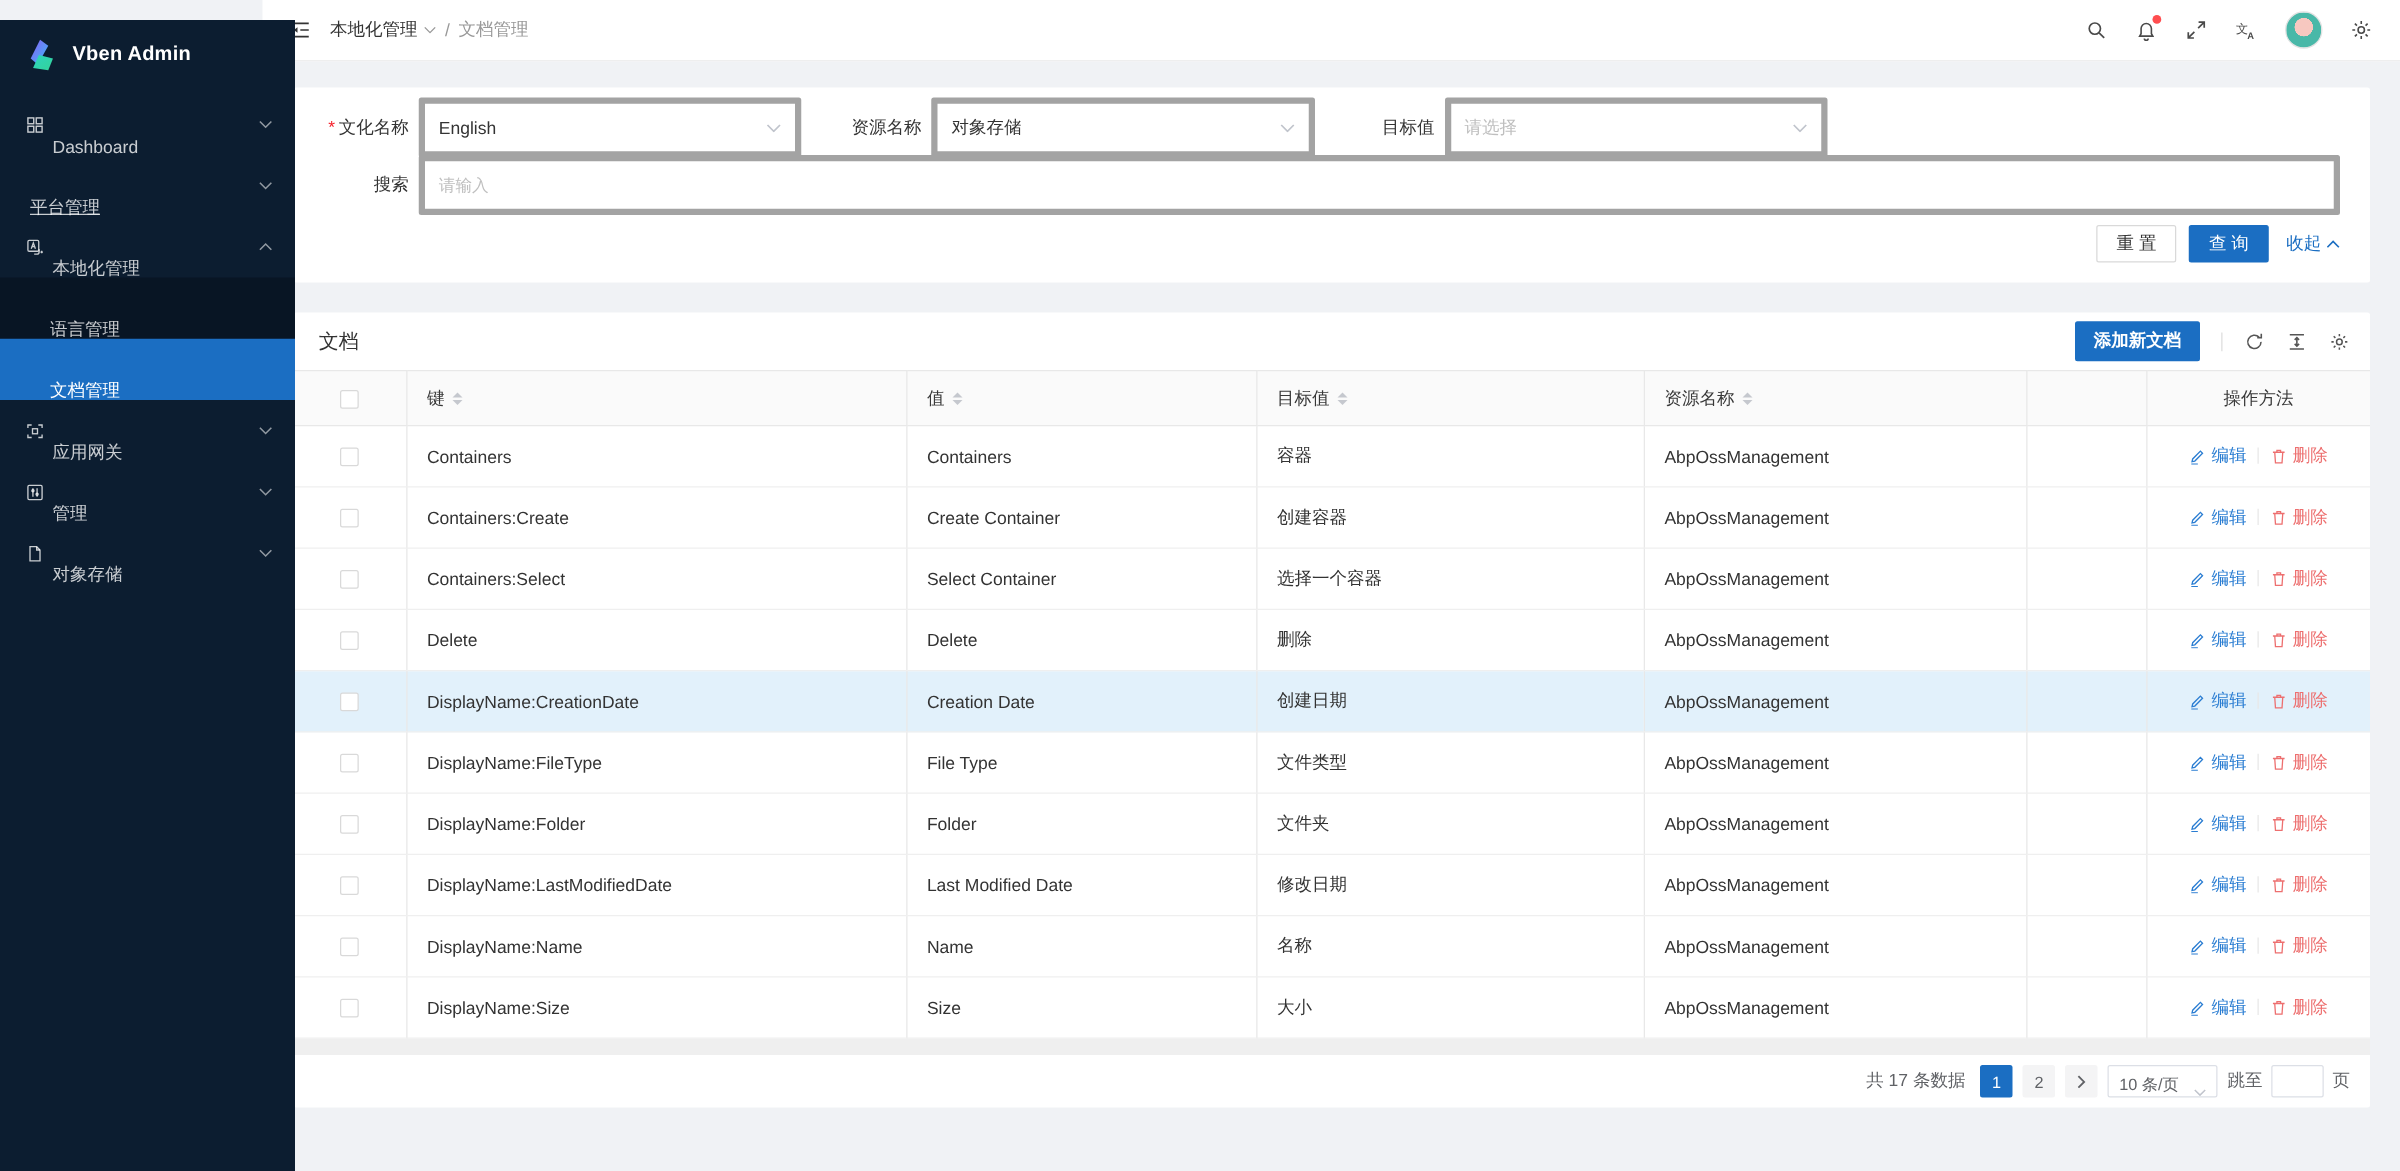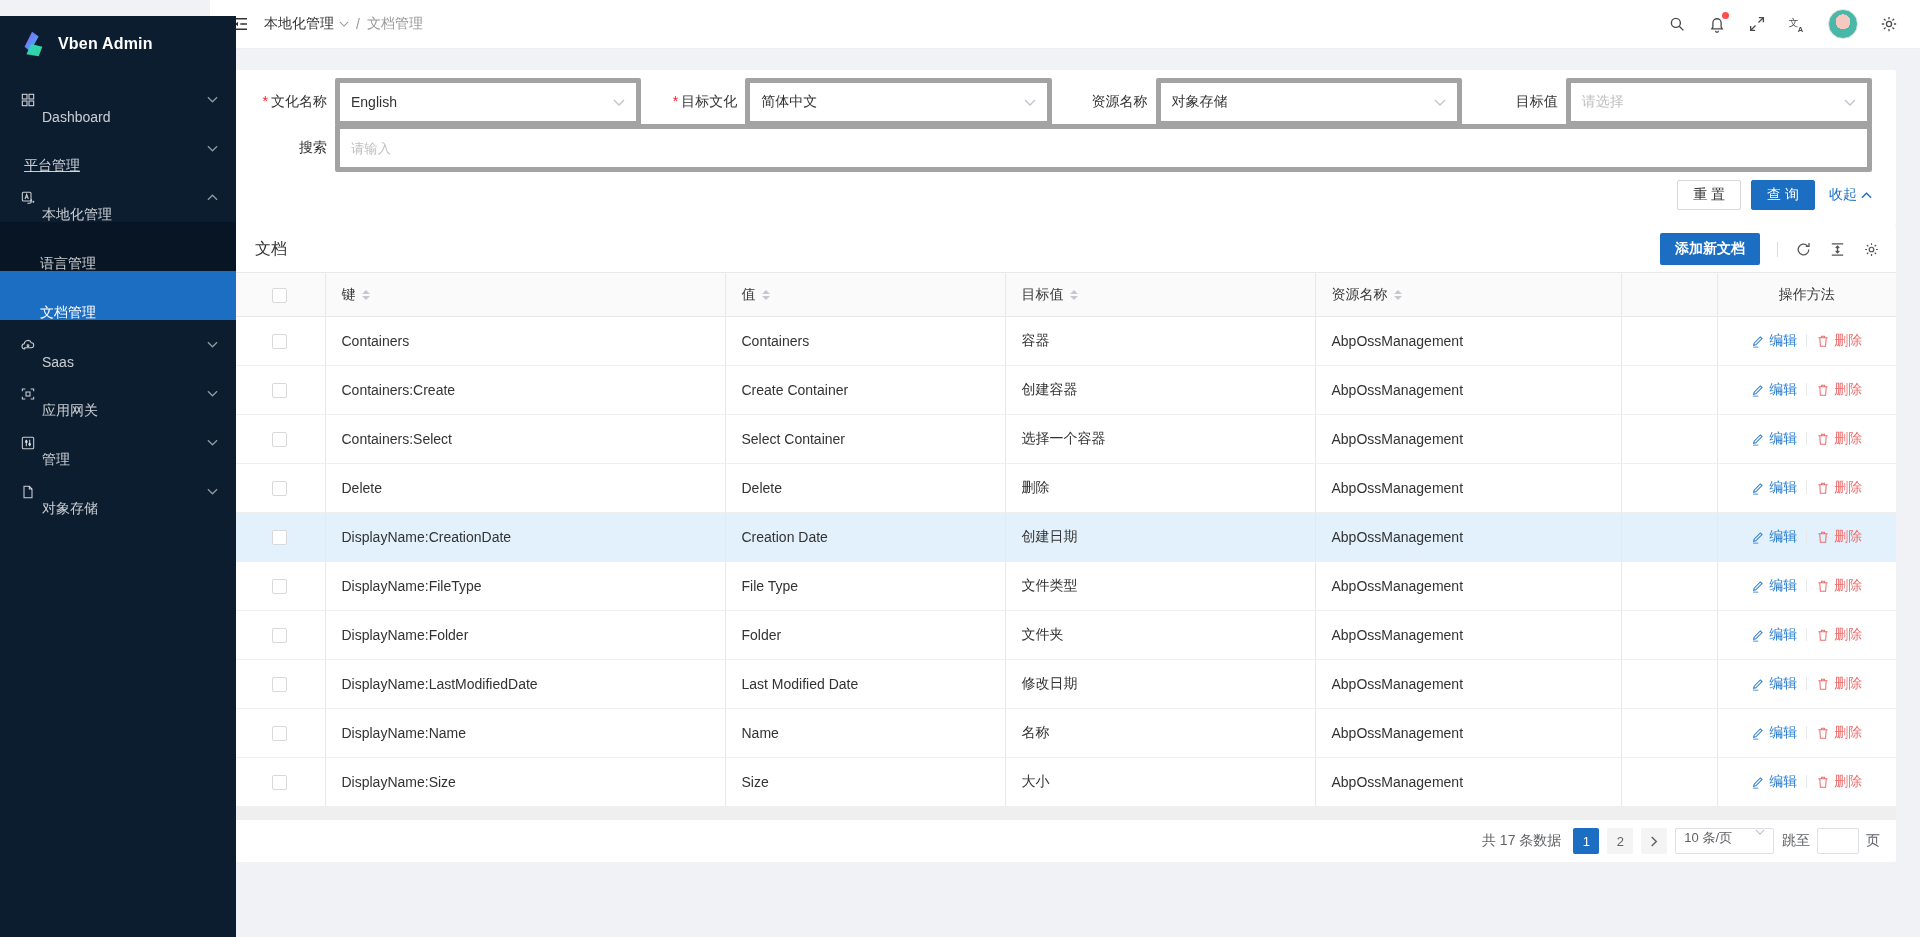--- a/index.html
+++ b/index.html
@@ -59,21 +59,21 @@
   .control.ph .val{color:#bfbfbf;}
   input.control{cursor:text;}
   input.control::placeholder{color:#bfbfbf;}
   .filter-actions{display:flex;justify-content:flex-end;align-items:center;gap:10px;padding-right:14px;margin-top:4px;}
   .btn{height:30px;padding:0 15px;border-radius:2px;font-size:14px;display:inline-flex;align-items:center;justify-content:center;cursor:pointer;border:1px solid #d9d9d9;background:#fff;color:#333;}
   .btn.primary{background:var(--primary);border-color:var(--primary);color:#fff;}
   .link-collapse{color:var(--primary);display:inline-flex;align-items:center;gap:4px;cursor:pointer;margin-left:4px;}
   .link-collapse .chev{width:11px;height:7px;}
 
   
-  .table-card{padding-bottom:0;}
+  .table-card{margin-top:24px;padding-bottom:0;}
   .table-head{display:flex;align-items:center;height:46px;padding:0 16px 0 20px;}
   .table-title{font-size:16px;color:#333;}
   .toolbar{margin-left:auto;display:flex;align-items:center;gap:17px;}
   .btn-add{height:32px;padding:0 15px;background:var(--primary);color:#fff;border:none;border-radius:2px;font-size:14px;display:inline-flex;align-items:center;cursor:pointer;font-weight:bold;}
   .tb-divider{width:1px;height:15px;background:#ddd;}
   .tbico{width:17px;height:17px;color:#555;cursor:pointer;}
   .tbico svg{width:17px;height:17px;}
 
   table{width:100%;border-collapse:collapse;table-layout:fixed;}
   th{background:#fafafa;border-top:1px solid #e8e8e8;border-bottom:1px solid #e8e8e8;height:44px;font-weight:500;color:#383838;text-align:left;padding:0 16px;font-size:14px;}
@@ -95,21 +95,21 @@
   .alink.edit{color:#2a7dd2;}
   .alink.del{color:var(--danger);}
   .act-div{width:1px;height:13px;background:#e8e8e8;}
 
   .scroll-strip{height:13px;background:#efefef;}
 
   .pagination{display:flex;justify-content:flex-end;align-items:center;gap:8px;height:42px;padding-right:16px;color:#606266;font-size:14px;}
   .pg-total{margin-right:4px;}
   .pg-box{min-width:26px;height:26px;padding:0 4px;display:inline-flex;align-items:center;justify-content:center;border-radius:2px;background:#f4f4f5;color:#606266;font-size:13px;cursor:pointer;}
   .pg-box.active{background:var(--primary);color:#fff;}
-  .pg-size{height:26px;border:1px solid #dcdfe6;border-radius:2px;background:#fff;display:inline-flex;align-items:flex-start;gap:23px;padding:0 8px;font-size:13px;cursor:pointer;color:#606266;}
+  .pg-size{height:26px;border:1px solid #dcdfe6;border-radius:2px;background:#fff;display:inline-flex;align-items:flex-end;gap:12px;padding:0 8px;font-size:13px;cursor:pointer;color:#606266;}
   .pg-size .chev{width:10px;height:6px;color:#c0c4cc;}
   .pg-jump{display:inline-flex;align-items:center;gap:7px;}
   .pg-input{width:42px;height:26px;border:1px solid #dcdfe6;border-radius:2px;background:#fff;}
 
   svg{display:block;}
 </style>
 </head>
 <body>
 
 <aside class="sidebar">
@@ -171,32 +171,20 @@
 
     <div class="submenu">
       <div class="menu-item">
         <span class="mi-label">语言管理</span>
       </div>
       <div class="menu-item active">
         <span class="mi-label">文档管理</span>
       </div>
     </div>
 
-    <div class="menu-item">
-      <span class="mi-icon">
-        <svg viewBox="0 0 24 24" fill="none" stroke="currentColor" stroke-width="1.6">
-            <path d="M7 18a4 4 0 01-.6-7.96A5.5 5.5 0 0117 8.6 3.7 3.7 0 0116.8 16H7z"></path>
-            <circle cx="12" cy="13" r="1.4"></circle>
-          </svg>
-      </span>
-      <span class="mi-label">Saas</span>
-      <svg class="chev" viewBox="0 0 12 7">
-          <polyline points="1,1 6,6 11,1" fill="none" stroke="currentColor" stroke-width="1.4"></polyline>
-        </svg>
-    </div>
 
     <div class="menu-item">
       <span class="mi-icon">
         <svg viewBox="0 0 24 24" fill="none" stroke="currentColor" stroke-width="1.6">
             <path d="M3.5 8V4.5H8M16 4.5h4.5V8M20.5 16v3.5H16M8 19.5H3.5V16"></path>
             <rect x="9" y="9" width="6" height="6"></rect>
           </svg>
       </span>
       <span class="mi-label">应用网关</span>
       <svg class="chev" viewBox="0 0 12 7">
@@ -288,29 +276,20 @@
   </header>
 
   <div class="content">
 
     <section class="card filter-card">
       <div class="filter-grid">
         <div class="field">
           <span class="f-label"><i class="req">*</i><span>文化名称</span></span>
           <div class="control">
             <span class="val">English</span>
-            <svg class="chev" viewBox="0 0 12 7">
-                <polyline points="1,1 6,6 11,1" fill="none" stroke="currentColor" stroke-width="1.4"></polyline>
-              </svg>
-          </div>
-        </div>
-        <div class="field">
-          <span class="f-label"><i class="req">*</i><span>目标文化</span></span>
-          <div class="control">
-            <span class="val">简体中文</span>
             <svg class="chev" viewBox="0 0 12 7">
                 <polyline points="1,1 6,6 11,1" fill="none" stroke="currentColor" stroke-width="1.4"></polyline>
               </svg>
           </div>
         </div>
         <div class="field">
           <span class="f-label">资源名称</span>
           <div class="control">
             <span class="val">对象存储</span>
             <svg class="chev" viewBox="0 0 12 7">

